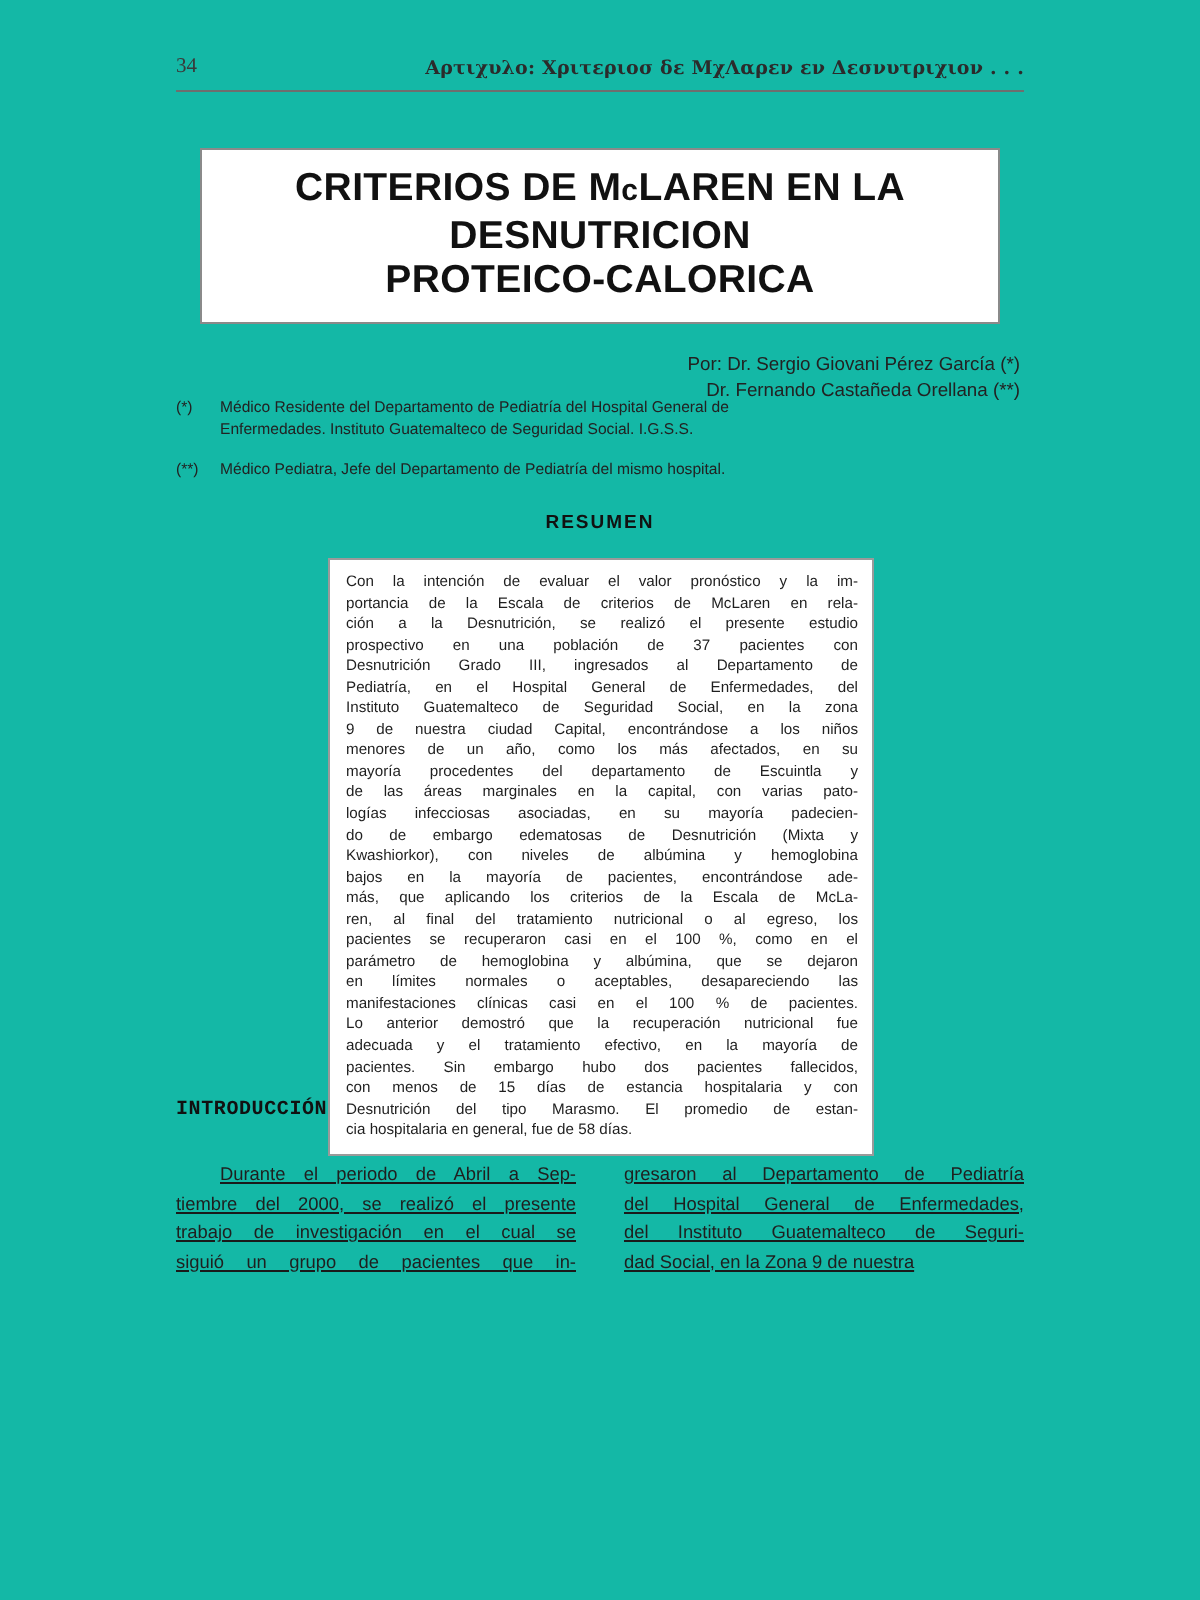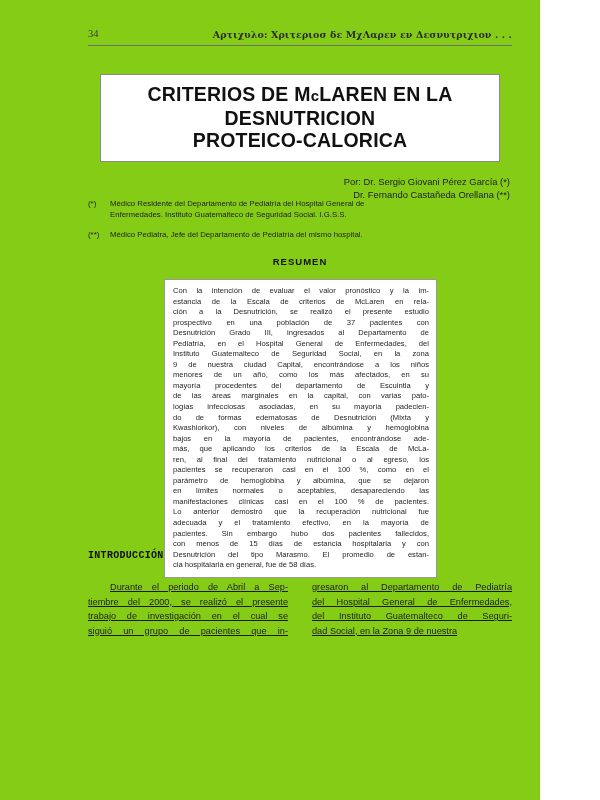--- a/index.html
+++ b/index.html
@@ -12,23 +12,23 @@
     height: 800px;
     position: relative;
     font-family: "Liberation Sans", sans-serif;
     color: #1a1a1a;
     overflow: hidden;
   }
 
   .page {
     position: absolute;
     left: 0; top: 0;
-    width: 540px;
+    width: 600px;
     height: 800px;
-    background: #84cc16;
+    background: #14b8a6;
   }
 
   
   .runhead {
     position: absolute;
     left: 88px;
     top: 28px;
     width: 424px;
     height: 18px;
   }
@@ -228,32 +228,32 @@
     <div class="affil">
       <span class="affil-mark">(**)</span>
       <span class="affil-text">Médico Pediatra, Jefe del Departamento de Pediatría del mismo hospital.</span>
     </div>
   </div>
 
   <div class="resumen-heading">RESUMEN</div>
 
   <div class="abstract-box">
     <div class="abstract-line">Con la intención de evaluar el valor pronóstico y la im-</div>
-    <div class="abstract-line">estancia de la Escala de criterios de McLaren en rela-</div>
+    <div class="abstract-line">portancia de la Escala de criterios de McLaren en rela-</div>
     <div class="abstract-line">ción a la Desnutrición, se realizó el presente estudio</div>
     <div class="abstract-line">prospectivo en una población de 37 pacientes con</div>
     <div class="abstract-line">Desnutrición Grado III, ingresados al Departamento de</div>
     <div class="abstract-line">Pediatría, en el Hospital General de Enfermedades, del</div>
     <div class="abstract-line">Instituto Guatemalteco de Seguridad Social, en la zona</div>
     <div class="abstract-line">9 de nuestra ciudad Capital, encontrándose a los niños</div>
     <div class="abstract-line">menores de un año, como los más afectados, en su</div>
     <div class="abstract-line">mayoría procedentes del departamento de Escuintla y</div>
     <div class="abstract-line">de las áreas marginales en la capital, con varias pato-</div>
     <div class="abstract-line">logías infecciosas asociadas, en su mayoría padecien-</div>
-    <div class="abstract-line">do de formas edematosas de Desnutrición (Mixta y</div>
+    <div class="abstract-line">do de embargo edematosas de Desnutrición (Mixta y</div>
     <div class="abstract-line">Kwashiorkor), con niveles de albúmina y hemoglobina</div>
     <div class="abstract-line">bajos en la mayoría de pacientes, encontrándose ade-</div>
     <div class="abstract-line">más, que aplicando los criterios de la Escala de McLa-</div>
     <div class="abstract-line">ren, al final del tratamiento nutricional o al egreso, los</div>
     <div class="abstract-line">pacientes se recuperaron casi en el 100 %, como en el</div>
     <div class="abstract-line">parámetro de hemoglobina y albúmina, que se dejaron</div>
     <div class="abstract-line">en límites normales o aceptables, desapareciendo las</div>
     <div class="abstract-line">manifestaciones clínicas casi en el 100 % de pacientes.</div>
     <div class="abstract-line">Lo anterior demostró que la recuperación nutricional fue</div>
     <div class="abstract-line">adecuada y el tratamiento efectivo, en la mayoría de</div>

